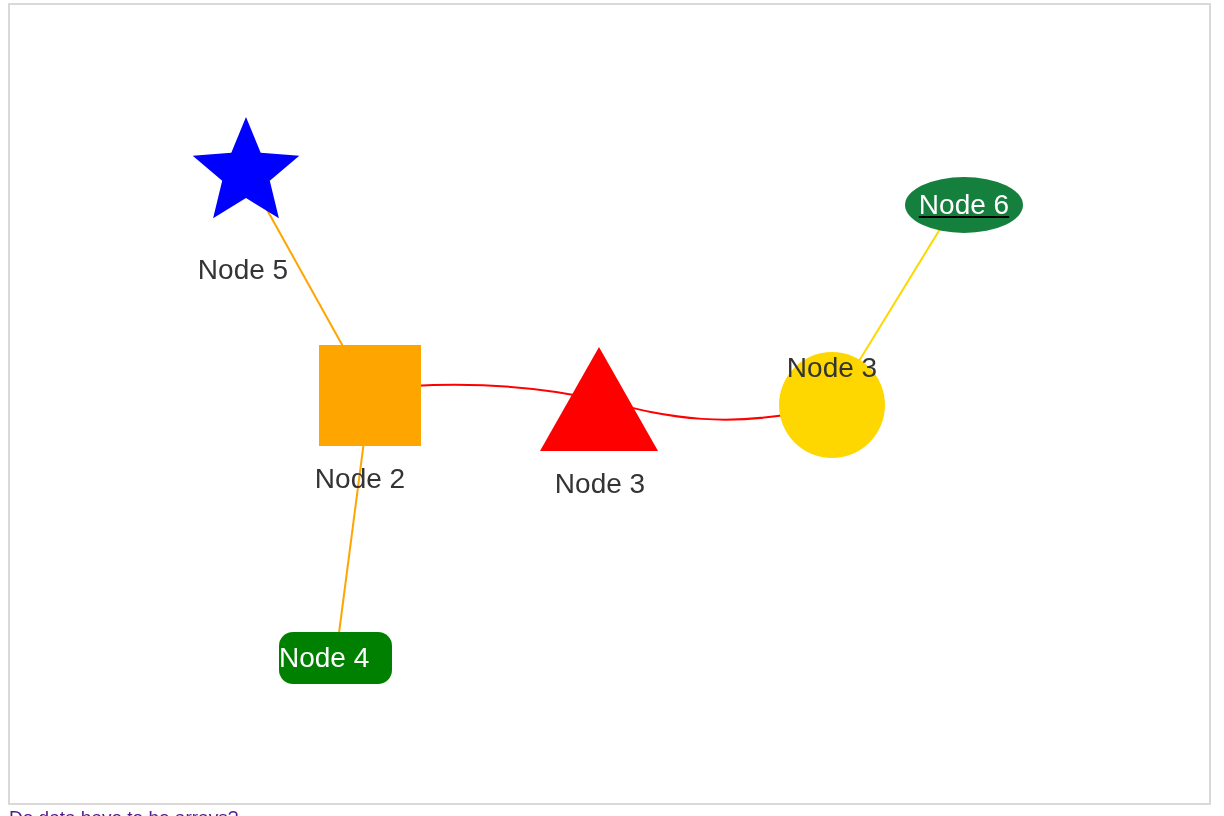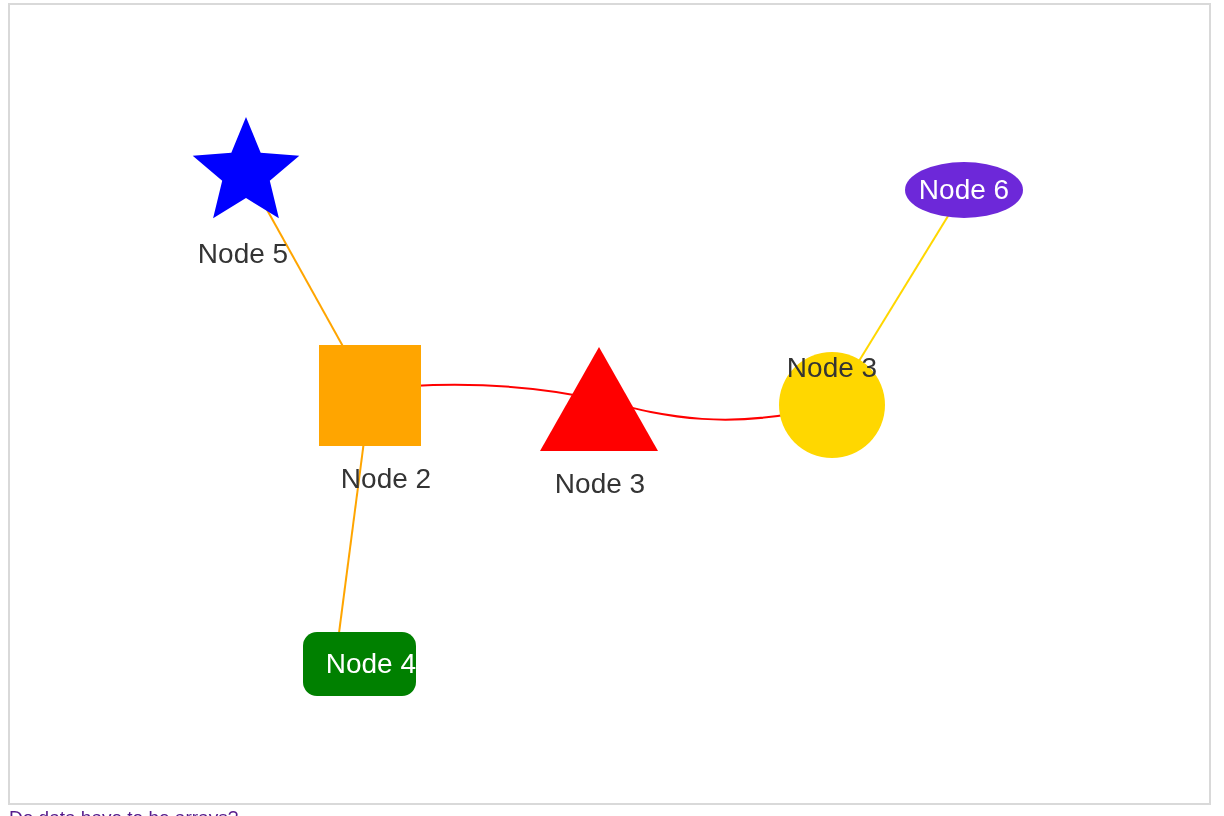--- a/index.html
+++ b/index.html
@@ -16,22 +16,22 @@
   .node-label{
     position:absolute;z-index:3;font-size:28px;color:#343434;
     white-space:nowrap;transform:translateX(-50%);
   }
   .node-square{width:102px;height:101px;}
   .node-circle{
     width:106px;height:106px;border-radius:50%;
     display:flex;align-items:flex-start;justify-content:center;
   }
   .node-box{
-    width:113px;height:64px;border-radius:14px;
-    display:flex;align-items:center;justify-content:flex-end;margin-left:24px;
+    width:113px;height:52px;border-radius:14px;
+    display:flex;align-items:center;justify-content:flex-start;
   }
   .node-ellipse{
     width:118px;height:56px;border-radius:50%;
     display:flex;align-items:center;justify-content:center;
   }
   .inner-label{font-size:28px;color:#343434;white-space:nowrap;}
   .inner-label.white{color:#ffffff;}
   .footer-link{
     position:absolute;left:9px;top:807px;z-index:4;
     font-size:19px;text-decoration:underline;white-space:nowrap;cursor:pointer;
@@ -49,37 +49,37 @@
   <path d="M 370,390 C 440,381 525,383 599,400" stroke-width="2" fill="none" style="stroke: rgb(255, 0, 0);"></path>
   <path d="M 599,400 C 660,415 726,433 832,405" stroke-width="2" fill="none" style="stroke: rgb(255, 0, 0);"></path>
   <line x1="832" y1="405" x2="964" y2="190" stroke-width="2" fill="none" style="stroke: rgb(255, 215, 0);"></line>
 </svg>
 
 <div class="node" style="left:190px;top:115px;">
   <svg width="112" height="106" viewBox="190 115 112 106">
     <polygon points="246,117 260.7,152.8 299.3,155.7 269.8,180.7 278.9,218.3 246,198 213.1,218.3 222.2,180.7 192.7,155.7 231.3,152.8" style="fill: rgb(0, 0, 255);"></polygon>
   </svg>
 </div>
-<div class="node-label" style="left:243px;top:238px;">Node 5</div>
+<div class="node-label" style="left:243px;top:254px;">Node 5</div>
 
 <div class="node node-square" style="left: 319px; top: 345px; background-color: rgb(255, 165, 0);"></div>
-<div class="node-label" style="left:386px;top:463px;">Node 2</div>
+<div class="node-label" style="left:360px;top:463px;">Node 2</div>
 
 <div class="node" style="left:538px;top:345px;">
   <svg width="122" height="108" viewBox="538 345 122 108">
     <polygon points="599,347 658,451 540,451" style="fill: rgb(255, 0, 0);"></polygon>
   </svg>
 </div>
 <div class="node-label" style="left:600px;top:468px;">Node 3</div>
 
 <div class="node node-circle" style="left: 779px; top: 352px; background-color: rgb(255, 215, 0);">
   <span class="inner-label">Node 3</span>
 </div>
 
 <div class="node node-box" style="left: 279px; top: 632px; background-color: rgb(0, 128, 0);">
   <span class="inner-label white">Node 4</span>
 </div>
 
-<div class="node node-ellipse" style="left: 905px; top: 162px; background-color: #6d28d9;">
+<div class="node node-ellipse" style="left: 905px; top: 177px; background-color: #15803d; text-decoration: underline;">
   <span class="inner-label white">Node 6</span>
 </div>
 
 <a class="footer-link" style="color: rgb(85, 26, 139);">Do data have to be arrays?</a>
 
 </body></html>

